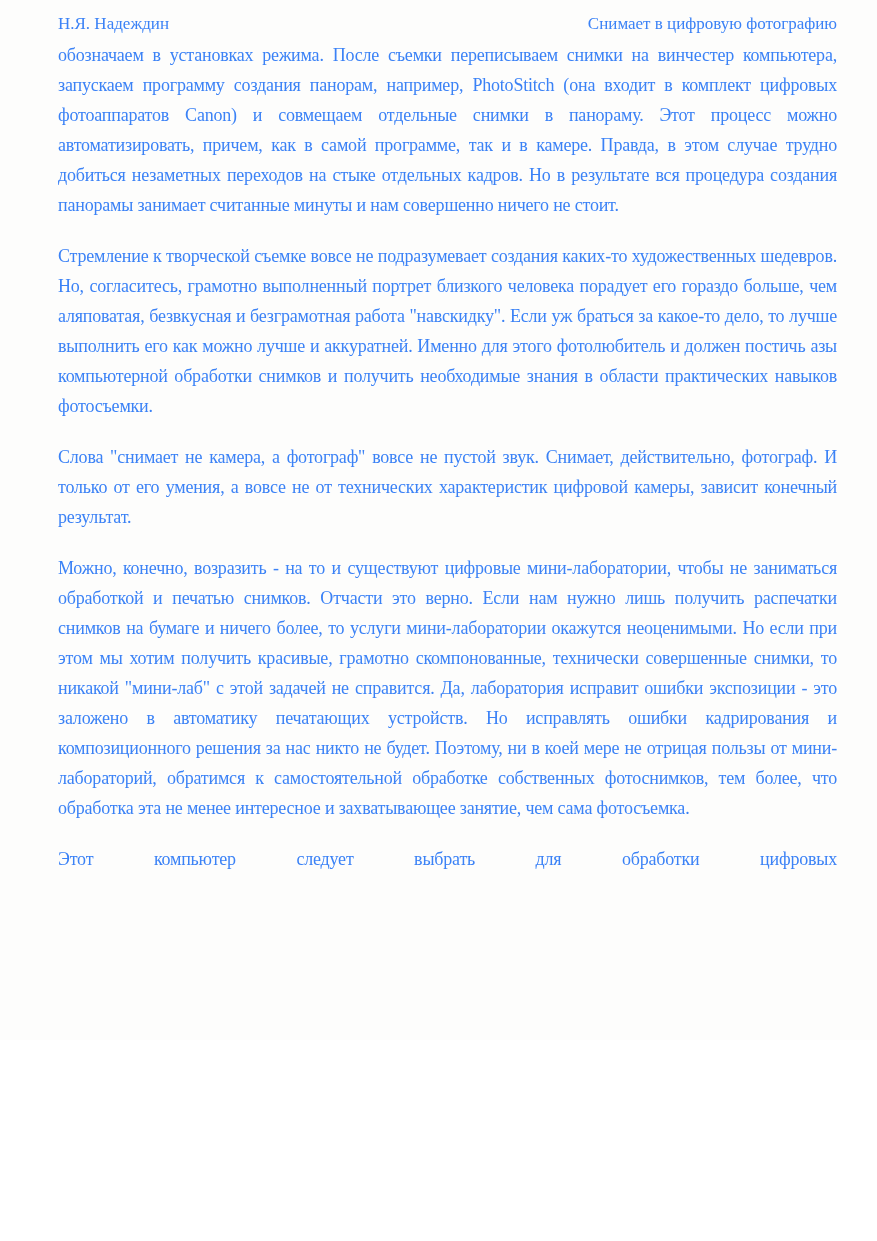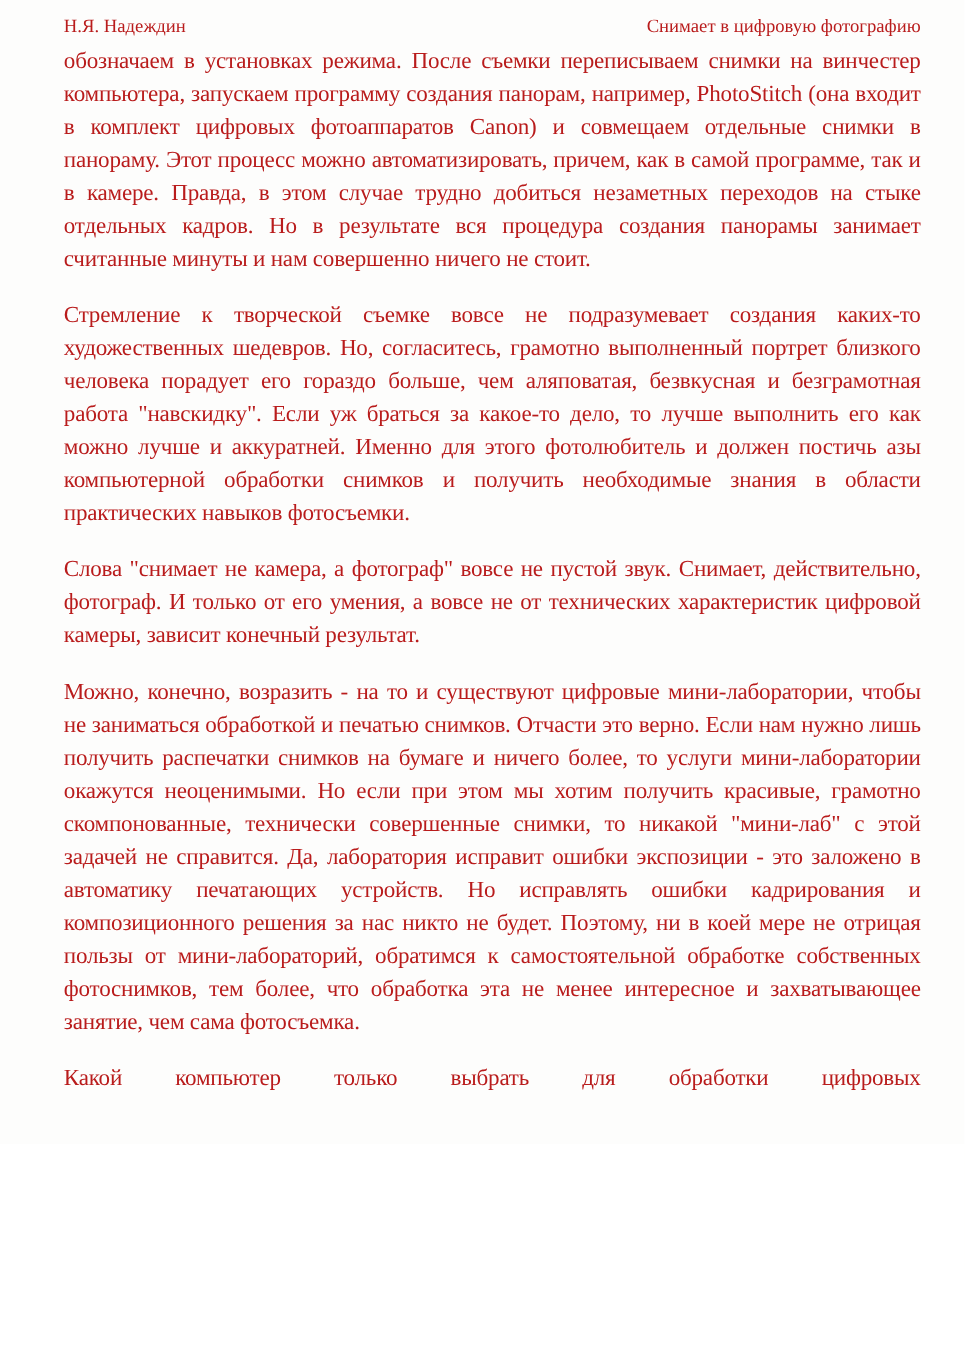--- a/index.html
+++ b/index.html
@@ -5,42 +5,42 @@
   html, body {
     margin: 0;
     padding: 0;
     background: #ffffff;
   }
   .page {
     position: relative;
     width: 877px;
     height: 1040px;
     background: #fdfdfc;
-    color: #b91c1c;
+    color: #3b82f6;
     font-family: "Liberation Serif", "DejaVu Serif", serif;
     overflow: hidden;
   }
   .running-header {
     position: absolute;
     top: 14px;
     left: 58px;
     right: 40px;
     display: flex;
     justify-content: space-between;
     align-items: baseline;
     font-size: 17px;
     line-height: 20px;
     white-space: nowrap;
   }
   .body-text {
     position: absolute;
     top: 40px;
     left: 58px;
     right: 40px;
-    font-size: 21px;
+    font-size: 18px;
     line-height: 30px;
     text-align: justify;
     letter-spacing: -0.2px;
   }
   .para {
     margin: 0 0 21px 0;
   }
   .para:last-child {
     margin-bottom: 0;
   }
@@ -73,21 +73,21 @@
   <div class="running-header">
     <span>Н.Я. Надеждин</span>
     <span>Снимает в цифровую фотографию</span>
   </div>
 
   <div class="body-text">
     <p class="para">обозначаем в установках режима. После съемки переписываем снимки на винчестер компьютера, запускаем программу создания панорам, например, PhotoStitch (она входит в комплект цифровых фотоаппаратов Canon) и совмещаем отдельные снимки в панораму. Этот процесс можно автоматизировать, причем, как в самой программе, так и в камере. Правда, в этом случае трудно добиться незаметных переходов на стыке отдельных кадров. Но в результате вся процедура создания панорамы занимает считанные минуты и нам совершенно ничего не стоит.</p>
     <p class="para">Стремление к творческой съемке вовсе не подразумевает создания каких-то художественных шедевров. Но, согласитесь, грамотно выполненный портрет близкого человека порадует его гораздо больше, чем аляповатая, безвкусная и безграмотная работа "навскидку". Если уж браться за какое-то дело, то лучше выполнить его как можно лучше и аккуратней. Именно для этого фотолюбитель и должен постичь азы компьютерной обработки снимков и получить необходимые знания в области практических навыков фотосъемки.</p>
     <p class="para">Слова "снимает не камера, а фотограф" вовсе не пустой звук. Снимает, действительно, фотограф. И только от его умения, а вовсе не от технических характеристик цифровой камеры, зависит конечный результат.</p>
     <p class="para">Можно, конечно, возразить - на то и существуют цифровые мини-лаборатории, чтобы не заниматься обработкой и печатью снимков. Отчасти это верно. Если нам нужно лишь получить распечатки снимков на бумаге и ничего более, то услуги мини-лаборатории окажутся неоценимыми. Но если при этом мы хотим получить красивые, грамотно скомпонованные, технически совершенные снимки, то никакой "мини-лаб" с этой задачей не справится. Да, лаборатория исправит ошибки экспозиции - это заложено в автоматику печатающих устройств. Но исправлять ошибки кадрирования и композиционного решения за нас никто не будет. Поэтому, ни в коей мере не отрицая пользы от мини-лабораторий, обратимся к самостоятельной обработке собственных фотоснимков, тем более, что обработка эта не менее интересное и захватывающее занятие, чем сама фотосъемка.</p>
-    <p class="para para-force-justify">Какой компьютер только выбрать для обработки цифровых</p>
+    <p class="para para-force-justify">Этот компьютер следует выбрать для обработки цифровых</p>
   </div>
 
   <div class="page-footer">
     <div class="footer-rule"></div>
     <div class="page-number">8</div>
   </div>
 
 </div>
 
 </body></html>

